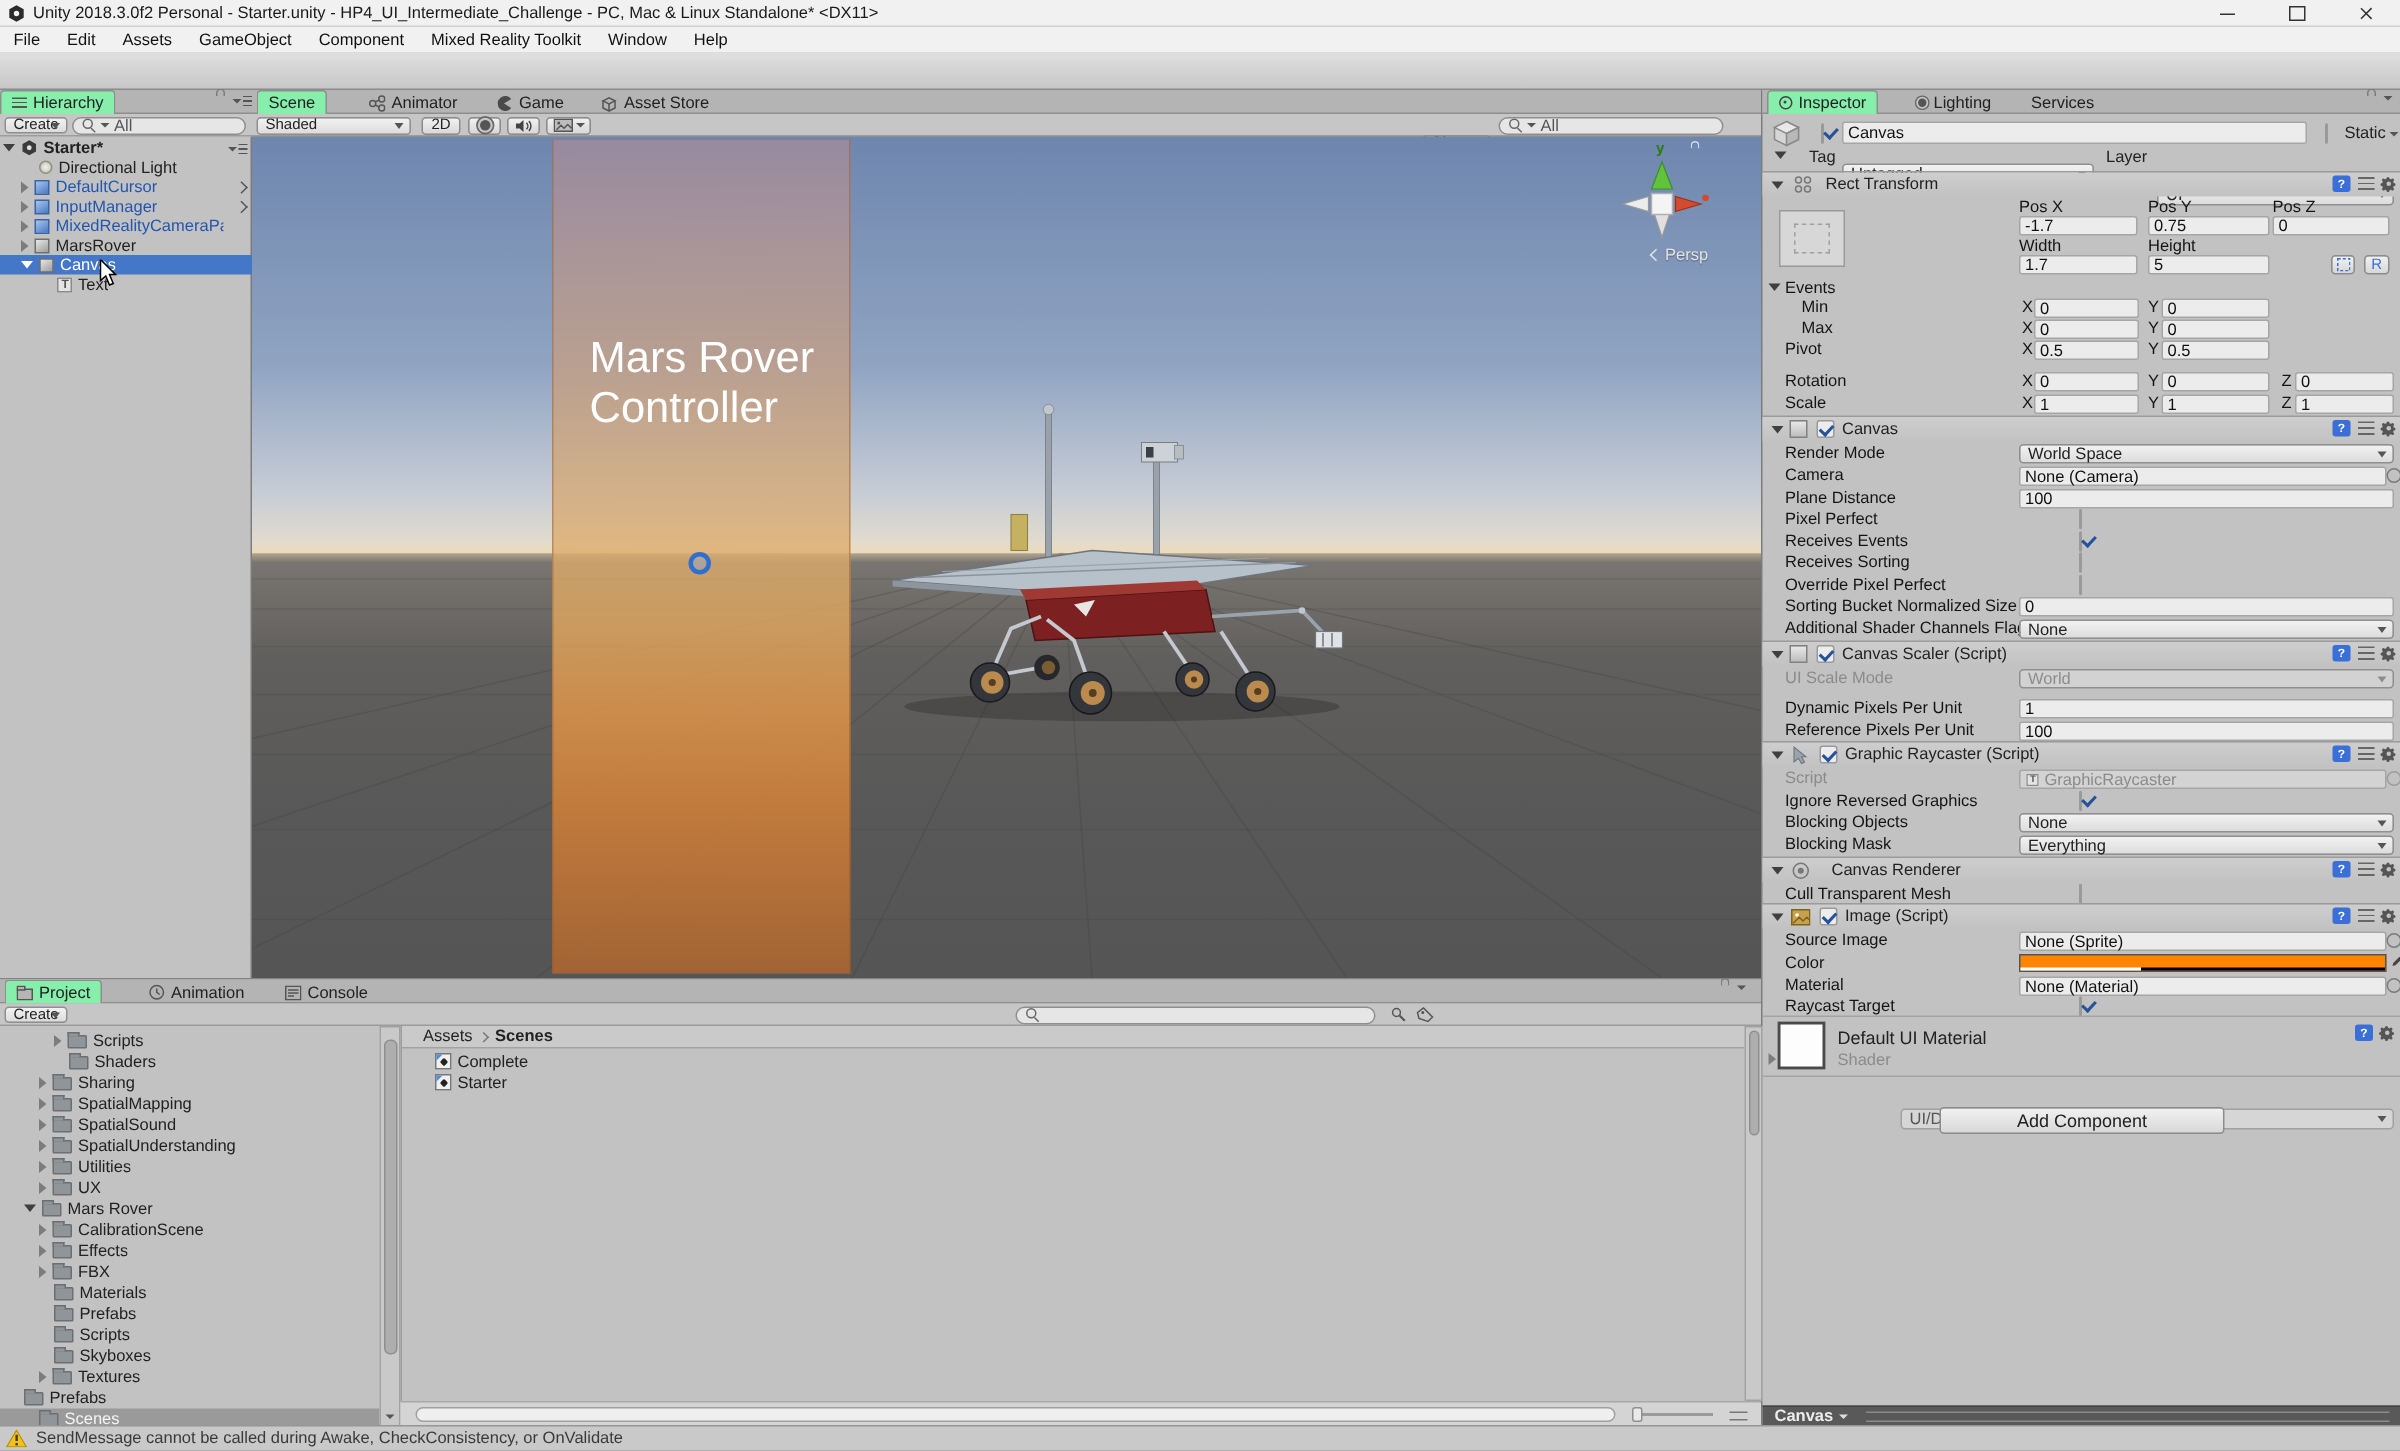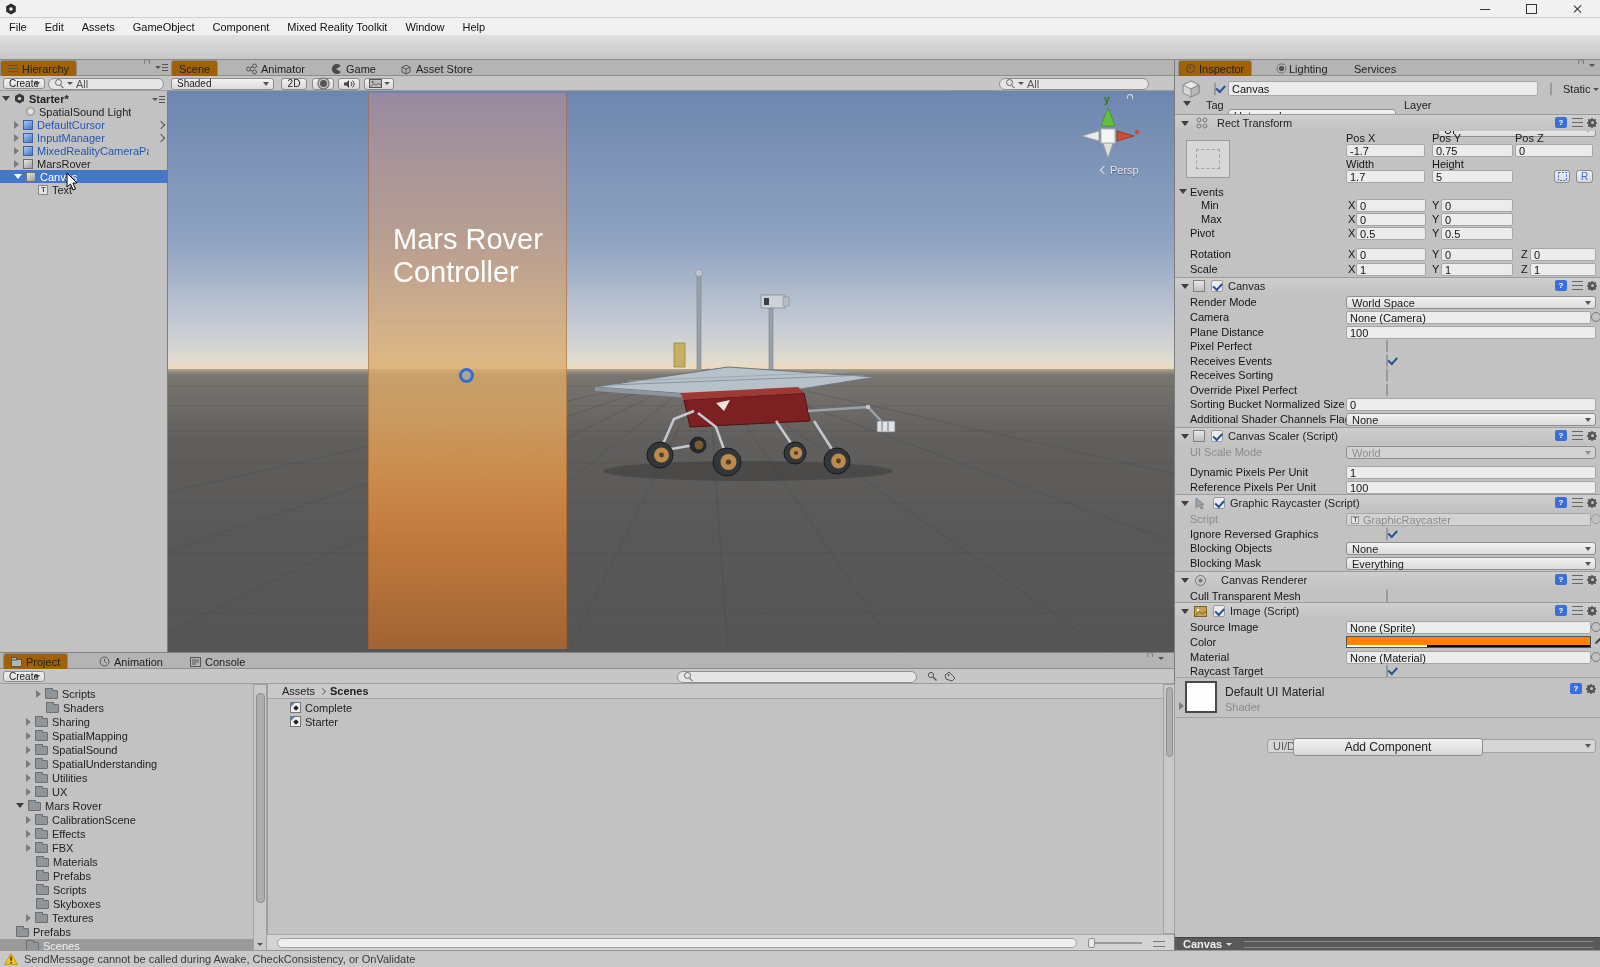--- a/index.html
+++ b/index.html
@@ -39,21 +39,21 @@
 
   .cb{width:12px;height:12px;background:#ececec;border:1px solid #9a9a9a;border-radius:2px;position:relative;box-sizing:border-box;}
   .cb.on::after{content:"";position:absolute;left:1px;top:2px;width:7px;height:3.5px;border-left:2px solid #26529c;border-bottom:2px solid #26529c;transform:rotate(-47deg);}
 
   .fold{width:0;height:0;border-left:4px solid transparent;border-right:4px solid transparent;border-top:5px solid #3f3f3f;}
   .foldc{width:0;height:0;border-top:4px solid transparent;border-bottom:4px solid transparent;border-left:5px solid #3f3f3f;} .foldc.lt{border-left-color:#7c7c7c;}
   .fold.wh{border-top-color:#fff;}
 
   .tstrip{background:#b4b4b4;border-bottom:1px solid #8e8e8e;box-sizing:border-box;}
   .tab{position:absolute;top:1px;height:15px;display:flex;align-items:center;gap:4px;padding:0 7px;font-size:11px;color:#222;}
-  .tab.on{top:0;height:16px;background:#a16207;border:1px solid #8e8e8e;border-bottom:none;border-radius:3px 3px 0 0;box-sizing:border-box;}
+  .tab.on{top:0;height:16px;background:#86efac;border:1px solid #8e8e8e;border-bottom:none;border-radius:3px 3px 0 0;box-sizing:border-box;}
   .subbar{background:#c6c6c6;border-bottom:1px solid #9c9c9c;box-sizing:border-box;}
 
   
   .mag{width:9px;height:9px;position:relative;flex:none;}
   .mag::before{content:"";position:absolute;left:0;top:0;width:5px;height:5px;border:1.3px solid #666;border-radius:50%;}
   .mag::after{content:"";position:absolute;left:6px;top:6px;width:3.5px;height:1.3px;background:#666;transform:rotate(45deg);transform-origin:0 0;}
   .ddtri{width:0;height:0;border-left:3px solid transparent;border-right:3px solid transparent;border-top:3.5px solid #555;}
   .lockicn{width:8px;height:6px;background:#7d7d7d;border-radius:1px;position:relative;margin-top:4px;}
   .lockicn::before{content:"";position:absolute;left:1px;top:-4px;width:4px;height:4px;border:1.3px solid #7d7d7d;border-bottom:none;border-radius:3px 3px 0 0;}
   .menuicn{width:10px;height:7px;background:repeating-linear-gradient(#555 0 1px,transparent 1px 3px);}
@@ -136,20 +136,21 @@
 
 <div id="app">
 
   <div id="titlebar" class="abs flex">
     <span class="abs" style="left:5px;top:3px">
       <svg width="12" height="12">
           <path d="M6 0.5 L10.8 3.2 V8.8 L6 11.5 L1.2 8.8 V3.2 Z" fill="#2b2b2b"></path>
           <circle cx="6" cy="6" r="1.8" fill="#f1f1f1"></circle>
         </svg>
     </span>
+    <span class="abs nowrap" style="left:22px;top:3px;font-size:11px;color:#1a1a1a">Unity 2018.3.0f2 Personal - Starter.unity - HP4_UI_Intermediate_Challenge - PC, Mac &amp; Linux Standalone* &lt;DX11&gt;</span>
     <div class="abs winbtn" style="left:1462px;top:0">
         <span class="win-min-glyph"></span>
       </div>
     <div class="abs winbtn" style="left:1508px;top:0">
         <span class="win-max-glyph"></span>
       </div>
     <div class="abs winbtn" style="left:1554px;top:0">
         <span class="win-close-glyph"></span>
       </div>
   </div>
@@ -307,21 +308,21 @@
           <circle cx="5.5" cy="5.5" r="1.6" fill="#e0e0e0"></circle>
         </svg>
       <span class="hlabel bold">Starter*</span>
       <span class="abs flex" style="left:152px;top:4px;gap:1px">
           <span class="ddtri"></span>
           <span class="menuicn" style="width:6px"></span>
         </span>
     </div>
     <div class="hrow" style="top:45px;padding-left:26px">
       <span class="lighticon"></span>
-      <span class="hlabel">SpatialSound Light</span>
+      <span class="hlabel">Directional Light</span>
     </div>
     <div class="hrow" style="top:58px;padding-left:14px">
       <span class="foldc lt"></span>
       <span class="cube blue"></span>
       <span class="hlabel prefab">DefaultCursor</span>
       <span class="chevr abs" style="left:158px;top:4px"></span>
     </div>
     <div class="hrow" style="top:71px;padding-left:14px">
       <span class="foldc lt"></span>
       <span class="cube blue"></span>

